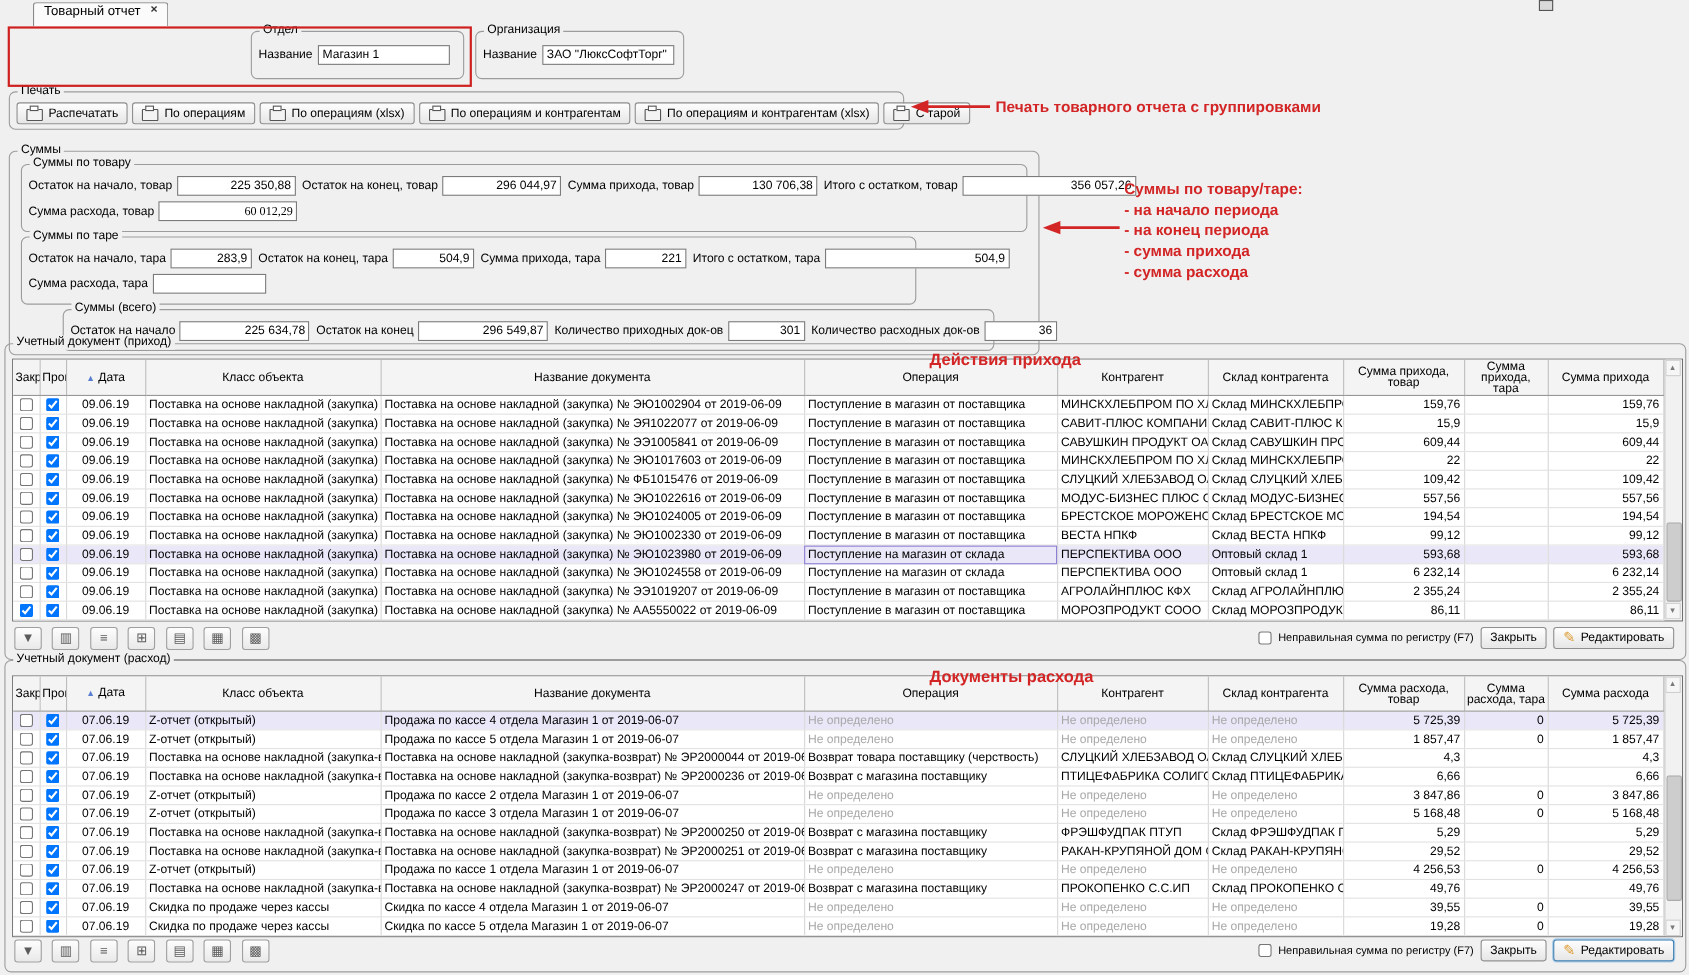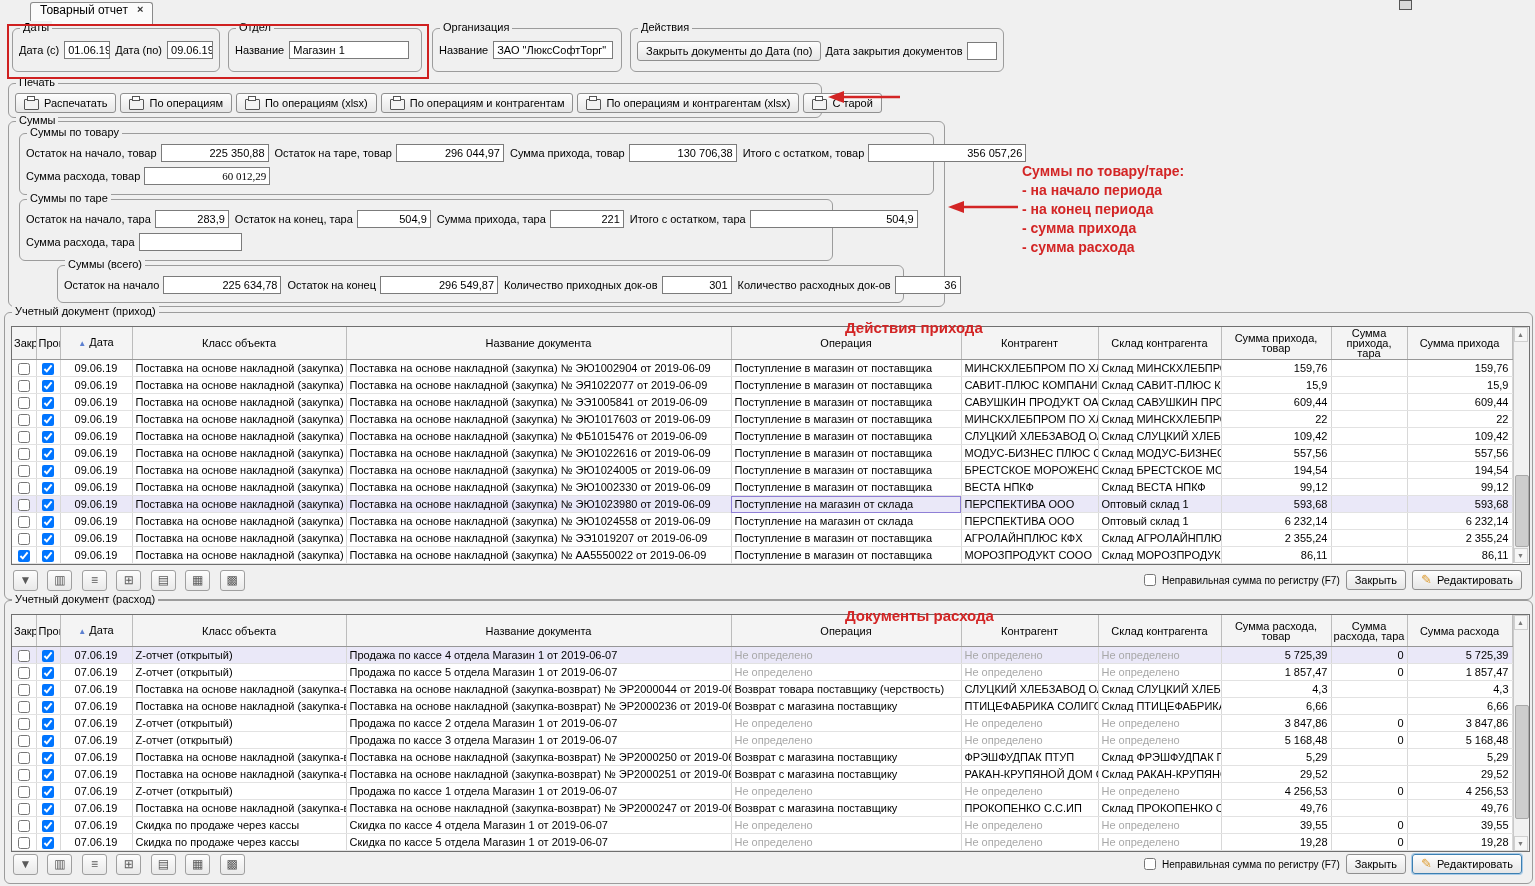--- a/index.html
+++ b/index.html
@@ -77,54 +77,37 @@
 <div id="screen">
 
   <div class="tab">
     <span>Товарный отчет</span>
     <span class="tab-close">×</span>
   </div>
   <div class="win-icon"></div>
 
   <div class="red-box" style="left:7px;top:24px;width:418px;height:51px;"></div>
 
-  <div class="group" style="left:12px;top:28px;width:206px;height:42px;">
-    <span class="legend">Даты</span>
-    <div class="grow">
-      <label>Дата (с)</label>
-      <span class="ibox ctr" style="width:50px;">01.06.19</span>
-      <label>Дата (по)</label>
-      <span class="ibox ctr" style="width:50px;">09.06.19</span>
-    </div>
-  </div>
 
   <div class="group" style="left:228px;top:28px;width:192px;height:42px;">
     <span class="legend">Отдел</span>
     <div class="grow">
       <label>Название</label>
       <span class="ibox txt" style="width:112px;">Магазин 1</span>
     </div>
   </div>
 
   <div class="group" style="left:432px;top:28px;width:188px;height:42px;">
     <span class="legend">Организация</span>
     <div class="grow">
       <label>Название</label>
       <span class="ibox txt" style="width:112px;">ЗАО "ЛюксСофтТорг"</span>
     </div>
   </div>
 
-  <div class="group" style="left:630px;top:28px;width:372px;height:42px;">
-    <span class="legend">Действия</span>
-    <div class="grow" style="gap:4px;">
-      <button class="btn">Закрыть документы до Дата (по)</button>
-      <label>Дата закрытия документов</label>
-      <span class="ibox" style="width:52px;"></span>
-    </div>
-  </div>
 
   <div class="group" style="left:8px;top:83px;width:812px;height:33px;">
     <span class="legend">Печать</span>
     <div class="grow" style="gap:4px;padding-top:9px;">
       <button class="btn">
           <span class="printer"></span>
           <span>Распечатать</span>
         </button>
       <button class="btn">
           <span class="printer"></span>
@@ -146,34 +129,35 @@
           <span class="printer"></span>
           <span>С тарой</span>
         </button>
     </div>
   </div>
 
   <svg class="red-arrow" style="left:826px;top:90px;" width="74" height="14" viewBox="0 0 74 14">
     <path d="M74 7 H14" stroke="#d32525" stroke-width="2.5"></path>
     <path d="M2 7 L18 1 L18 13 Z" fill="#d32525"></path>
   </svg>
-
-  <div class="group" style="left:8px;top:121px;width:935px;height:184px;">
+  <div class="red-note" style="left:905px;top:88px;">Печать товарного отчета с группировками</div>
+
+  <div class="group" style="left:8px;top:137px;width:935px;height:184px;">
     <span class="legend">Суммы</span>
 
     <div class="group" style="left:10px;top:11px;width:913px;height:60px;">
       <span class="legend">Суммы по товару</span>
       <div class="fldrow" id="goods-r1">
   <span class="fld">
     <label>Остаток на начало, товар</label>
     <span class="ibox">225 350,88</span>
   </span>
 
   <span class="fld">
-    <label>Остаток на таре, товар</label>
+    <label>Остаток на конец, товар</label>
     <span class="ibox">296 044,97</span>
   </span>
 
   <span class="fld">
     <label>Сумма прихода, товар</label>
     <span class="ibox">130 706,38</span>
   </span>
 
   <span class="fld">
     <label>Итого с остатком, товар</label>

